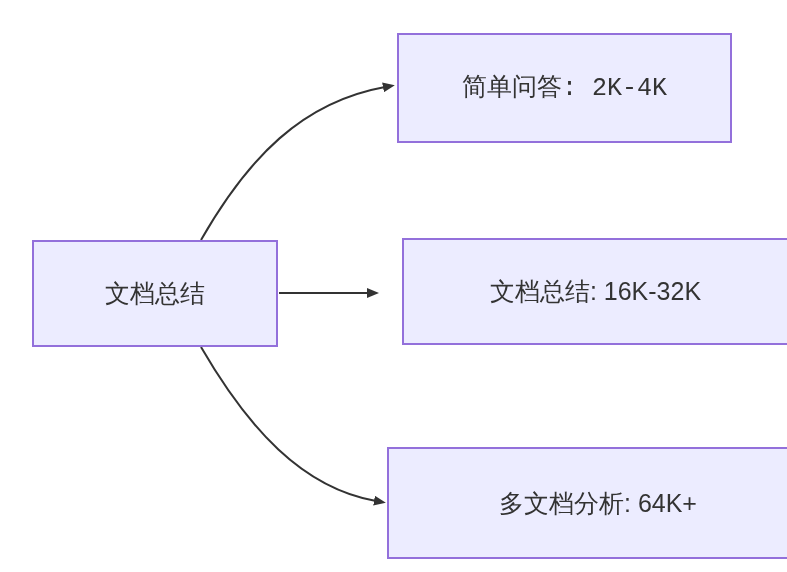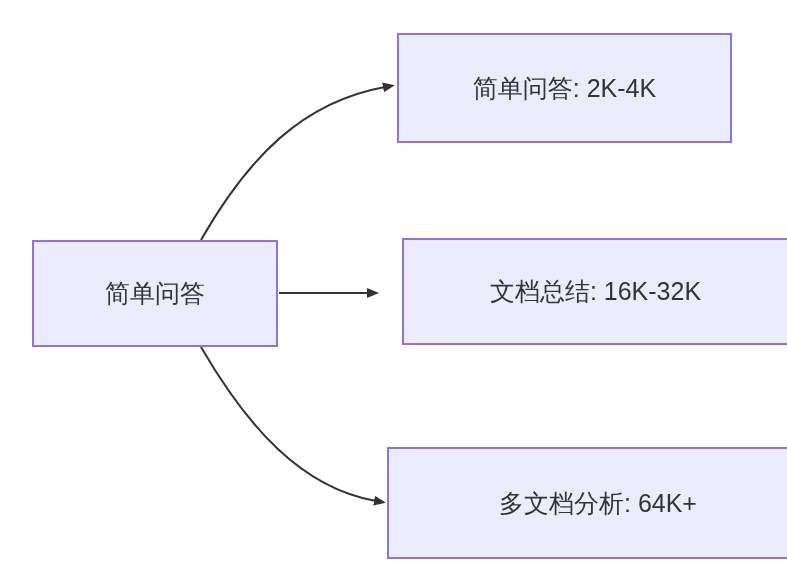--- a/index.html
+++ b/index.html
@@ -40,42 +40,42 @@
     border: 2px solid var(--node-border);
     display: flex;
     align-items: center;
     justify-content: center;
     color: var(--text);
     font-size: 25px;
     line-height: 1;
     white-space: nowrap;
   }
   .node-root { left: 32px;  top: 240px; width: 246px; height: 107px; }
-  .node-b0   { left: 397px; top: 33px;  width: 335px; height: 110px; }
+  .node-b0   { left: 397px; top: 33px;  width: 335px; height: 110px; font-family: Liberation Mono, monospace; }
   .node-b1   { left: 402px; top: 238px; width: 387px; height: 107px; }
   .node-b2   { left: 387px; top: 447px; width: 422px; height: 112px; }
 </style>
 </head>
 <body>
 
 <div class="canvas">
 
   <svg class="edges" viewBox="0 0 787 572" xmlns="http://www.w3.org/2000/svg">
     <defs>
       <marker id="arrowhead" viewBox="0 0 12 10" refX="2" refY="5" markerUnits="userSpaceOnUse" markerWidth="12" markerHeight="10" orient="auto">
         <path class="arrow-head" d="M0,0 L12,5 L0,10 z"></path>
       </marker>
     </defs>
     <path class="edge-line" d="M 201 240 C 248 158, 302 102, 385 87" marker-end="url(#arrowhead)"></path>
     <path class="edge-line" d="M 279 293 L 369 293" marker-end="url(#arrowhead)"></path>
     <path class="edge-line" d="M 201 347 C 248 428, 302 488, 376 501" marker-end="url(#arrowhead)"></path>
   </svg>
 
   <div class="node node-root">
-    <span>简单问答</span>
+    <span>文档总结</span>
   </div>
 
   <div class="node node-b0">
     <span>简单问答: 2K-4K</span>
   </div>
 
   <div class="node node-b1">
     <span>文档总结: 16K-32K</span>
   </div>
 

